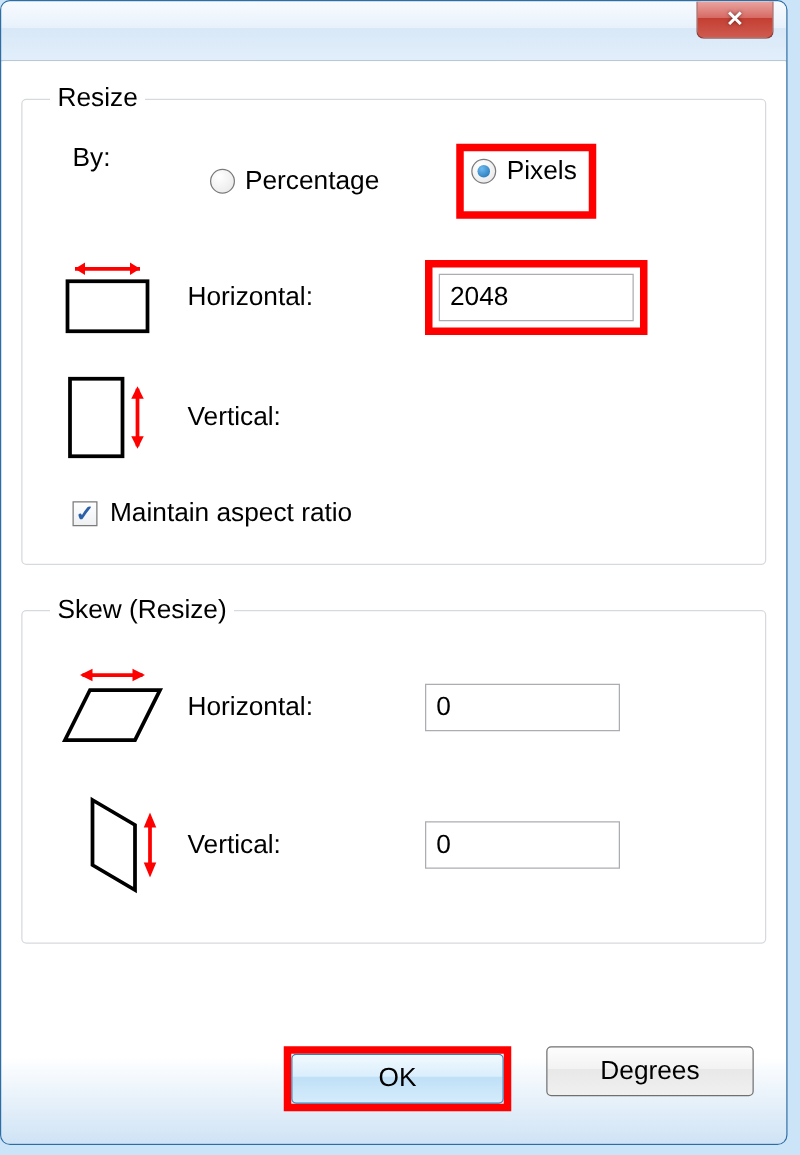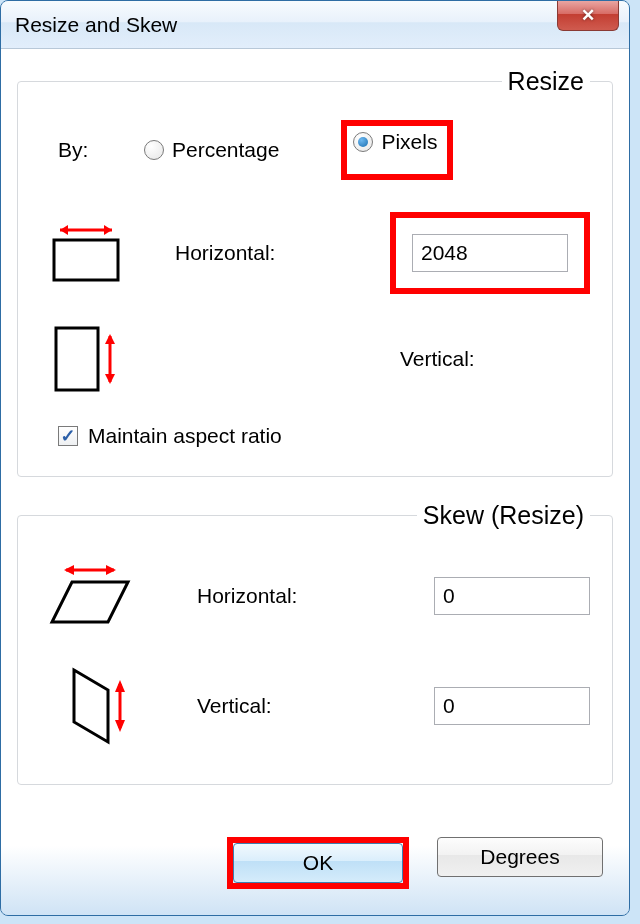--- a/index.html
+++ b/index.html
@@ -65,29 +65,28 @@
       position: relative;
     }
     fieldset {
       border: 1px solid #d6d9dd;
       border-radius: 4px;
       margin: 0 0 24px 0;
       padding: 22px 22px 28px 22px;
       position: relative;
     }
     legend {
-      font-size: 25px;
+      font-size: 21px;
       color: #000;
       padding: 0 6px;
-      text-align: right;
     }
     .row {
       display: flex;
-      align-items: center;
       margin-bottom: 22px;
+      gap: 24px;
     }
     .row.by {
       margin-top: 2px;
       margin-bottom: 32px;
     }
     .label-by {
       font-size: 21px;
       width: 104px;
       padding-left: 18px;
     }
@@ -122,39 +121,38 @@
       background: radial-gradient(circle at 35% 30%, #6db8f0, #1a6fb0);
     }
     .highlight {
       border: 6px solid #ff0000;
       padding: 4px 10px 20px 6px;
     }
     .dim-row {
       display: flex;
       align-items: center;
       margin-bottom: 28px;
-      justify-content: space-between;
     }
     .dim-icon {
       width: 110px;
       flex-shrink: 0;
       display: flex;
       align-items: center;
       justify-content: flex-start;
       padding-left: 6px;
     }
     .dim-label {
       font-size: 21px;
       width: 190px;
     }
     .dim-input-wrap {
       position: relative;
     }
     .dim-input-wrap.highlight {
-      padding: 16px;
+      padding: 5px;
     }
     input.textfield {
       width: 156px;
       height: 38px;
       border: 1px solid #abadb3;
       font-size: 21px;
       padding: 2px 8px;
       background: #fff;
     }
     .checkbox-row {
@@ -215,21 +213,20 @@
     
     svg { display: block; }
     fieldset.skew .dim-row { margin-bottom: 36px; }
     fieldset.skew .dim-row:last-of-type { margin-bottom: 10px; }
   </style>
 </head>
 <body>
 
 <div class="window">
   <div class="titlebar">
-    <span class="title">Resize and Skew</span>
     <div class="close-btn">
       <span>✕</span>
     </div>
   </div>
 
   <div class="client">
 
     <fieldset>
       <legend>Resize</legend>
 

